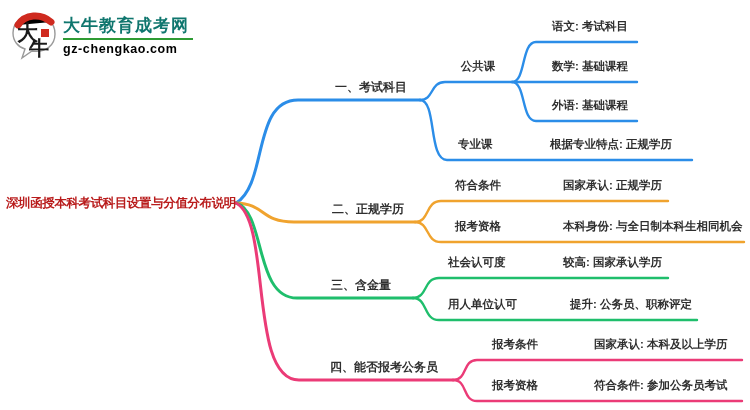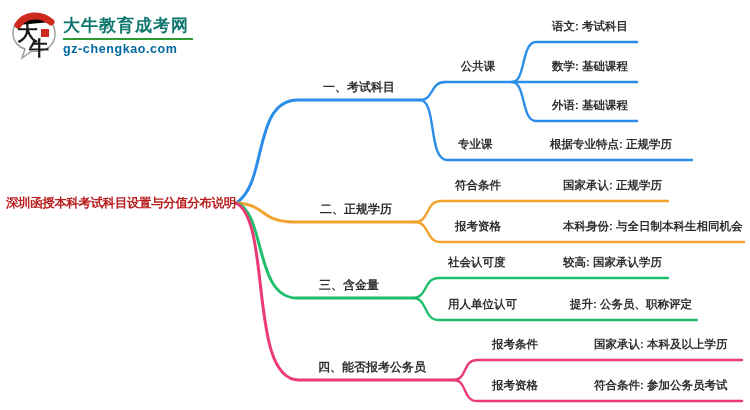--- a/index.html
+++ b/index.html
@@ -5,32 +5,32 @@
   html,body{margin:0;padding:0;background:#fff;}
   .stage{
     position:relative;width:750px;height:410px;background:#ffffff;overflow:hidden;
     font-family:"Liberation Sans","DejaVu Sans",sans-serif;
   }
   .lines-svg{position:absolute;left:0;top:0;width:750px;height:410px;}
   .lbl{
     position:absolute;white-space:nowrap;color:#2f2f2f;font-weight:700;
     font-size:11.5px;line-height:15px;letter-spacing:0;
   }
-  .branch-lbl{font-size:12px;line-height:16px;}
+  .branch-lbl{font-size:12px;line-height:16px;margin-left:12px;}
   .ctr{transform:translateX(-50%);}
   .root-lbl{
     font-size:12.5px;line-height:17px;letter-spacing:-0.4px;color:#b91c1c;font-weight:700;
   }
   
   .logo{position:absolute;left:10px;top:10px;display:flex;align-items:center;gap:5px;}
   .logo-icon{width:48px;height:50px;}
   .logo-text{display:flex;flex-direction:column;}
   .site-name{color:#0f766e;font-weight:700;font-size:17px;letter-spacing:1px;line-height:22px;}
   .logo-divider{height:2px;background:#2e9b33;margin:1px 0 2px 0;width:130px;}
-  .site-domain{color:#0369a1;font-weight:700;font-size:12.5px;letter-spacing:0.6px;line-height:14px;}
+  .site-domain{color:#000000;font-weight:700;font-size:12.5px;letter-spacing:0.6px;line-height:14px;}
 </style>
 </head>
 <body>
 
 <div class="stage">
 
   <svg class="lines-svg" viewBox="0 0 750 410" fill="none" stroke-linecap="round" stroke-linejoin="round">
 
     <g stroke-width="2.4" stroke="#2b8de8">
       <path stroke-width="3" d="M236,203 C268,184 252,100 298,100 H420"></path>

